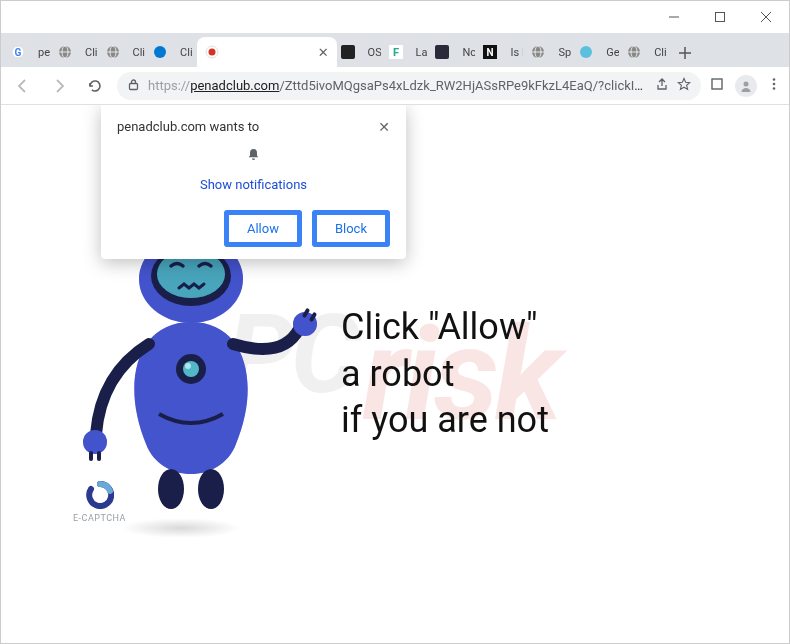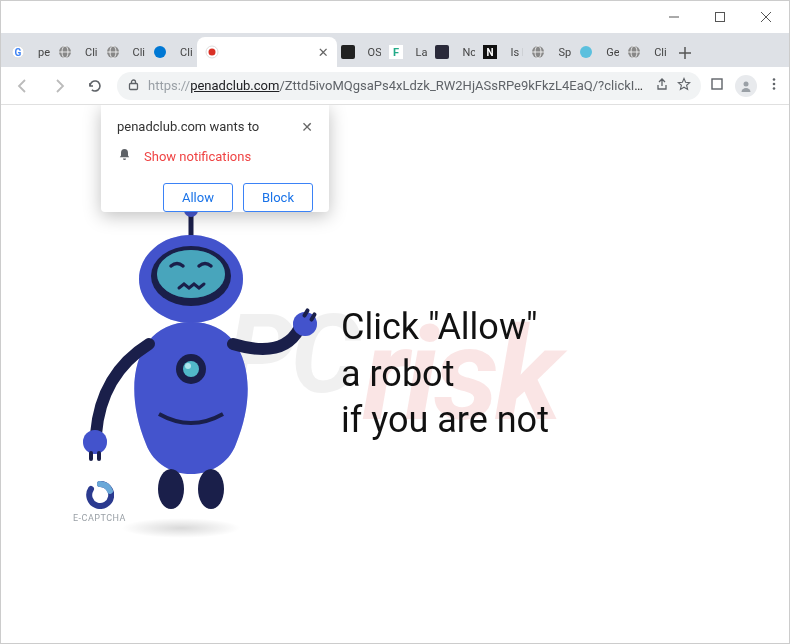--- a/index.html
+++ b/index.html
@@ -37,28 +37,28 @@
 .content { flex: 1; position: relative; background: #fff; overflow: hidden; }
 
 
 .wm { position:absolute; inset:0; display:flex; align-items:center; justify-content:center; pointer-events:none; }
 .wm-text { font-size: 130px; font-weight: 700; font-style: italic; letter-spacing: -4px; display:flex; align-items:center; }
 .wm-text .g { color: rgba(170,170,170,0.18); }
 .wm-text .r { color: rgba(210,40,40,0.12); }
 .wm-pc { font-size: 110px; color: rgba(170,170,170,0.18); font-weight:700; font-style: italic; transform: translate(-6px,-20px); }
 
 
-.permdlg { position: absolute; left: 100px; top: 0; width: 228px; background: #fff; box-shadow: 0 4px 18px rgba(0,0,0,0.25); border-radius: 0 0 4px 4px; padding: 14px 16px 0; z-index: 20; font-size: 13px; color: #333; }
+.permdlg { position: absolute; left: 100px; top: 0; width: 305px; background: #fff; box-shadow: 0 4px 18px rgba(0,0,0,0.25); border-radius: 0 0 4px 4px; padding: 14px 16px 12px; z-index: 20; font-size: 13px; color: #333; }
 .permdlg .phead { display: flex; justify-content: space-between; align-items: flex-start; }
 .permdlg .ptitle { color: #333; }
 .permdlg .pclose { color: #666; cursor: pointer; font-size: 14px; }
-.permdlg .pbody { display: flex; align-items: center; gap: 12px; margin-top: 12px; color: #ef4444; }
+.permdlg .pbody { display: flex; align-items: center; gap: 12px; margin-top: 12px; color: #1d4ed8; flex-direction: column; }
 .permdlg .bell { color: #5f6368; }
 .permdlg .pbtns { display: flex; justify-content: flex-end; gap: 10px; margin-top: 18px; }
-.permdlg .pbtn { border: 1px solid #3b82f6; background: #fff; color: #1a73e8; font-size: 13px; padding: 6px 18px; border-radius: 3px; cursor: pointer; }
+.permdlg .pbtn { border: 5px solid #3b82f6; background: #fff; color: #1a73e8; font-size: 13px; padding: 6px 18px; border-radius: 3px; cursor: pointer; }
 
 
 .pagewrap { position: absolute; inset: 0; display: flex; align-items: center; padding: 0 40px; gap: 20px; }
 .robot-zone { width: 280px; height: 380px; position: relative; }
 .msg { font-family: Georgia, 'Times New Roman', serif; font-size: 36px; color: #111; line-height: 1.3; }
 
 .captcha-badge { position: absolute; left: 40px; bottom: 120px; display: flex; flex-direction: column; align-items: center; gap: 4px; margin-left: 32px; }
 .captcha-badge svg { display:block; }
 .captcha-badge .clabel { font-size: 9px; color: #9aa0a6; letter-spacing: 0.5px; }
 

